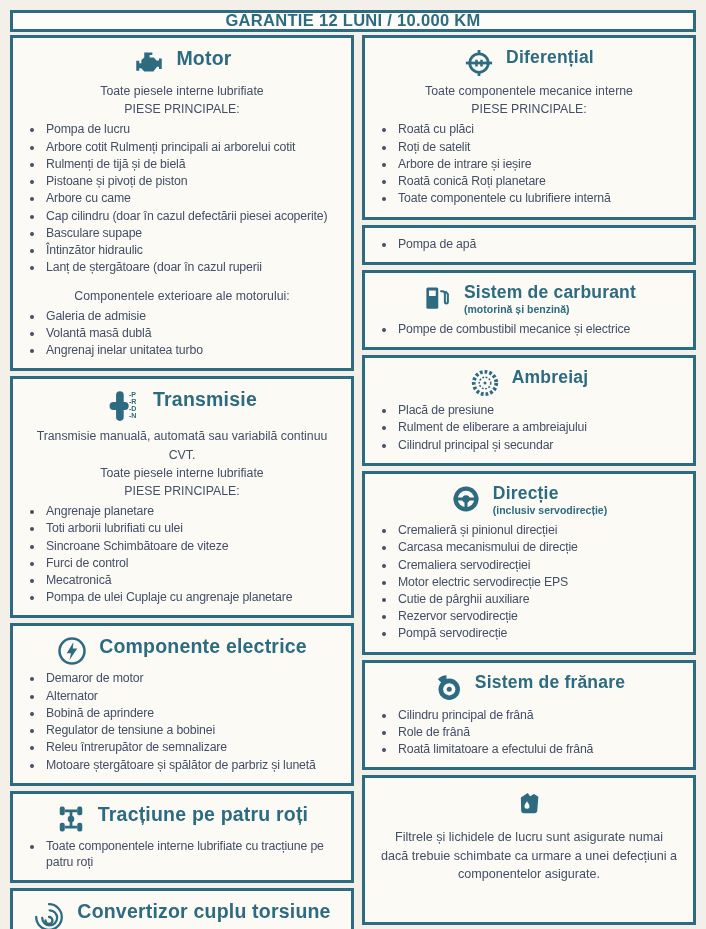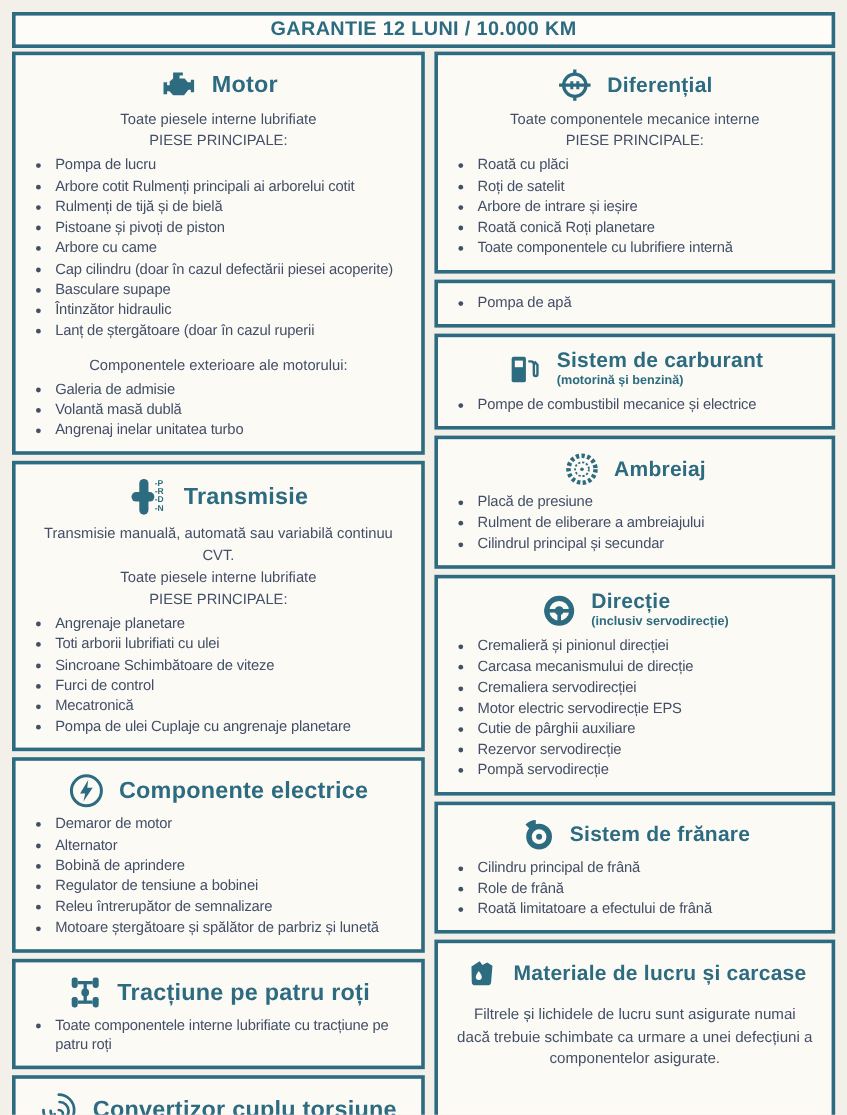--- a/index.html
+++ b/index.html
@@ -15,21 +15,21 @@
     background:var(--page-bg);
     font-family:"Liberation Sans", sans-serif;
     color:var(--text);
     font-size:12.3px;
     line-height:1.32;
   }
   .page{padding:10px 10px 0 10px;}
   .header-bar{
     border:3px solid var(--accent);
     background:var(--header-bg);
-    height:30px;
+    height:22px;
     display:flex;align-items:center;justify-content:center;
     margin-bottom:3px;
   }
   .header-bar .title{
     color:var(--accent);
     font-weight:bold;
     font-size:16.5px;
     letter-spacing:.3px;
   }
   .cols{display:flex;gap:8px;align-items:flex-start;}
@@ -37,21 +37,21 @@
   .col-left{width:344px;}
   .col-right{width:334px;}
   .box{
     border:3px solid var(--accent);
     background:var(--panel-bg);
     margin-bottom:5px;
     padding:5px 7px 9px 7px;
     width:100%;
   }
   .title-row{
-    display:flex;align-items:center;justify-content:center;
+    display:flex;align-items:flex-start;justify-content:center;
     gap:12px;margin:5px 0 4px 0;
   }
   .icon{color:var(--accent);display:inline-flex;flex:none;}
   .icon svg{display:block;}
   .sec-title{
     color:var(--accent);font-weight:bold;font-size:19.5px;line-height:1.05;
     letter-spacing:.2px;
   }
   .col-right .sec-title{font-size:17.5px;}
   .sec-sub{
@@ -330,20 +330,19 @@
       </section>
 
       <section class="box box-materiale">
         <div class="title-row">
           <span class="icon">
             <svg width="30" height="30" viewBox="0 0 24 24">
               <path fill="currentColor" d="M5.5 7.5L11 4l1.8 2.6L16 4.8l3.5 2.2-.9 11a2.3 2.3 0 0 1-2.3 2.1H8a2.3 2.3 0 0 1-2.3-2.1z"></path>
               <path fill="#fcfaf5" d="M10.4 10.5c1.1 1.7 2 2.8 2 4a2 2 0 1 1-4 0c0-1.2.9-2.3 2-4z"></path>
             </svg>
           </span>
-          <span class="sec-title">Materiale de lucru și carcase</span>
         </div>
         <div class="note">Filtrele și lichidele de lucru sunt asigurate numai dacă trebuie schimbate ca urmare a unei defecțiuni a componentelor asigurate.</div>
       </section>
 
     </div>
   </div>
 </div>
 
 </body></html>

